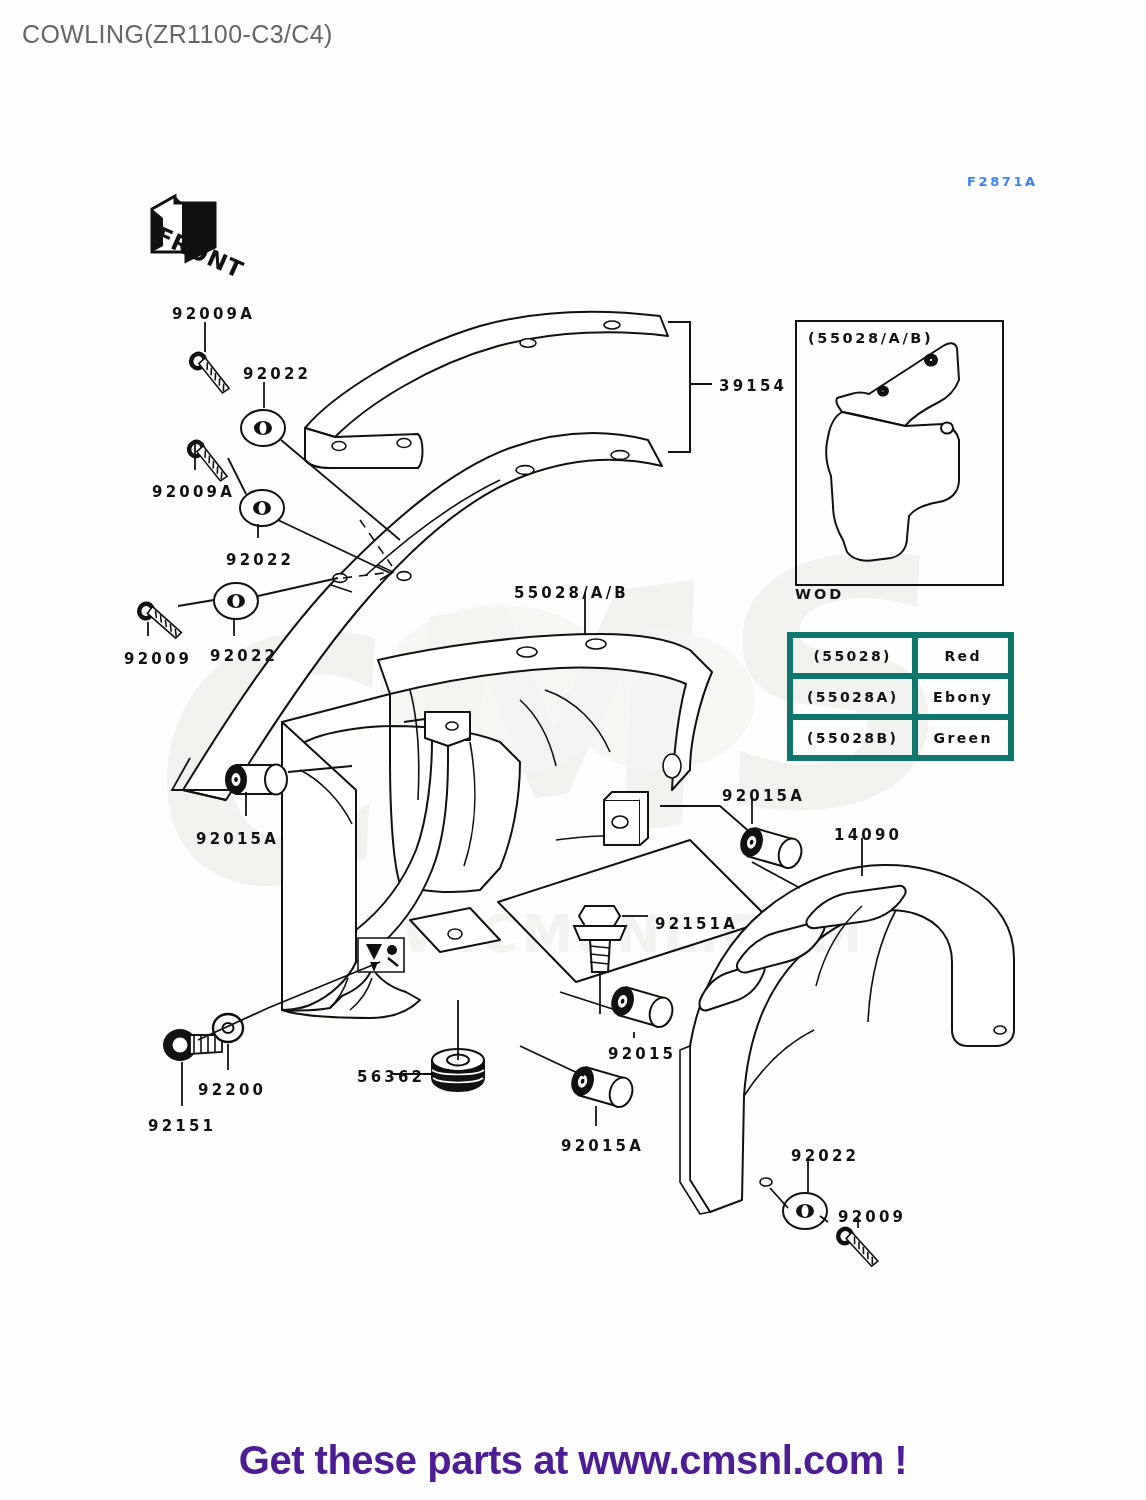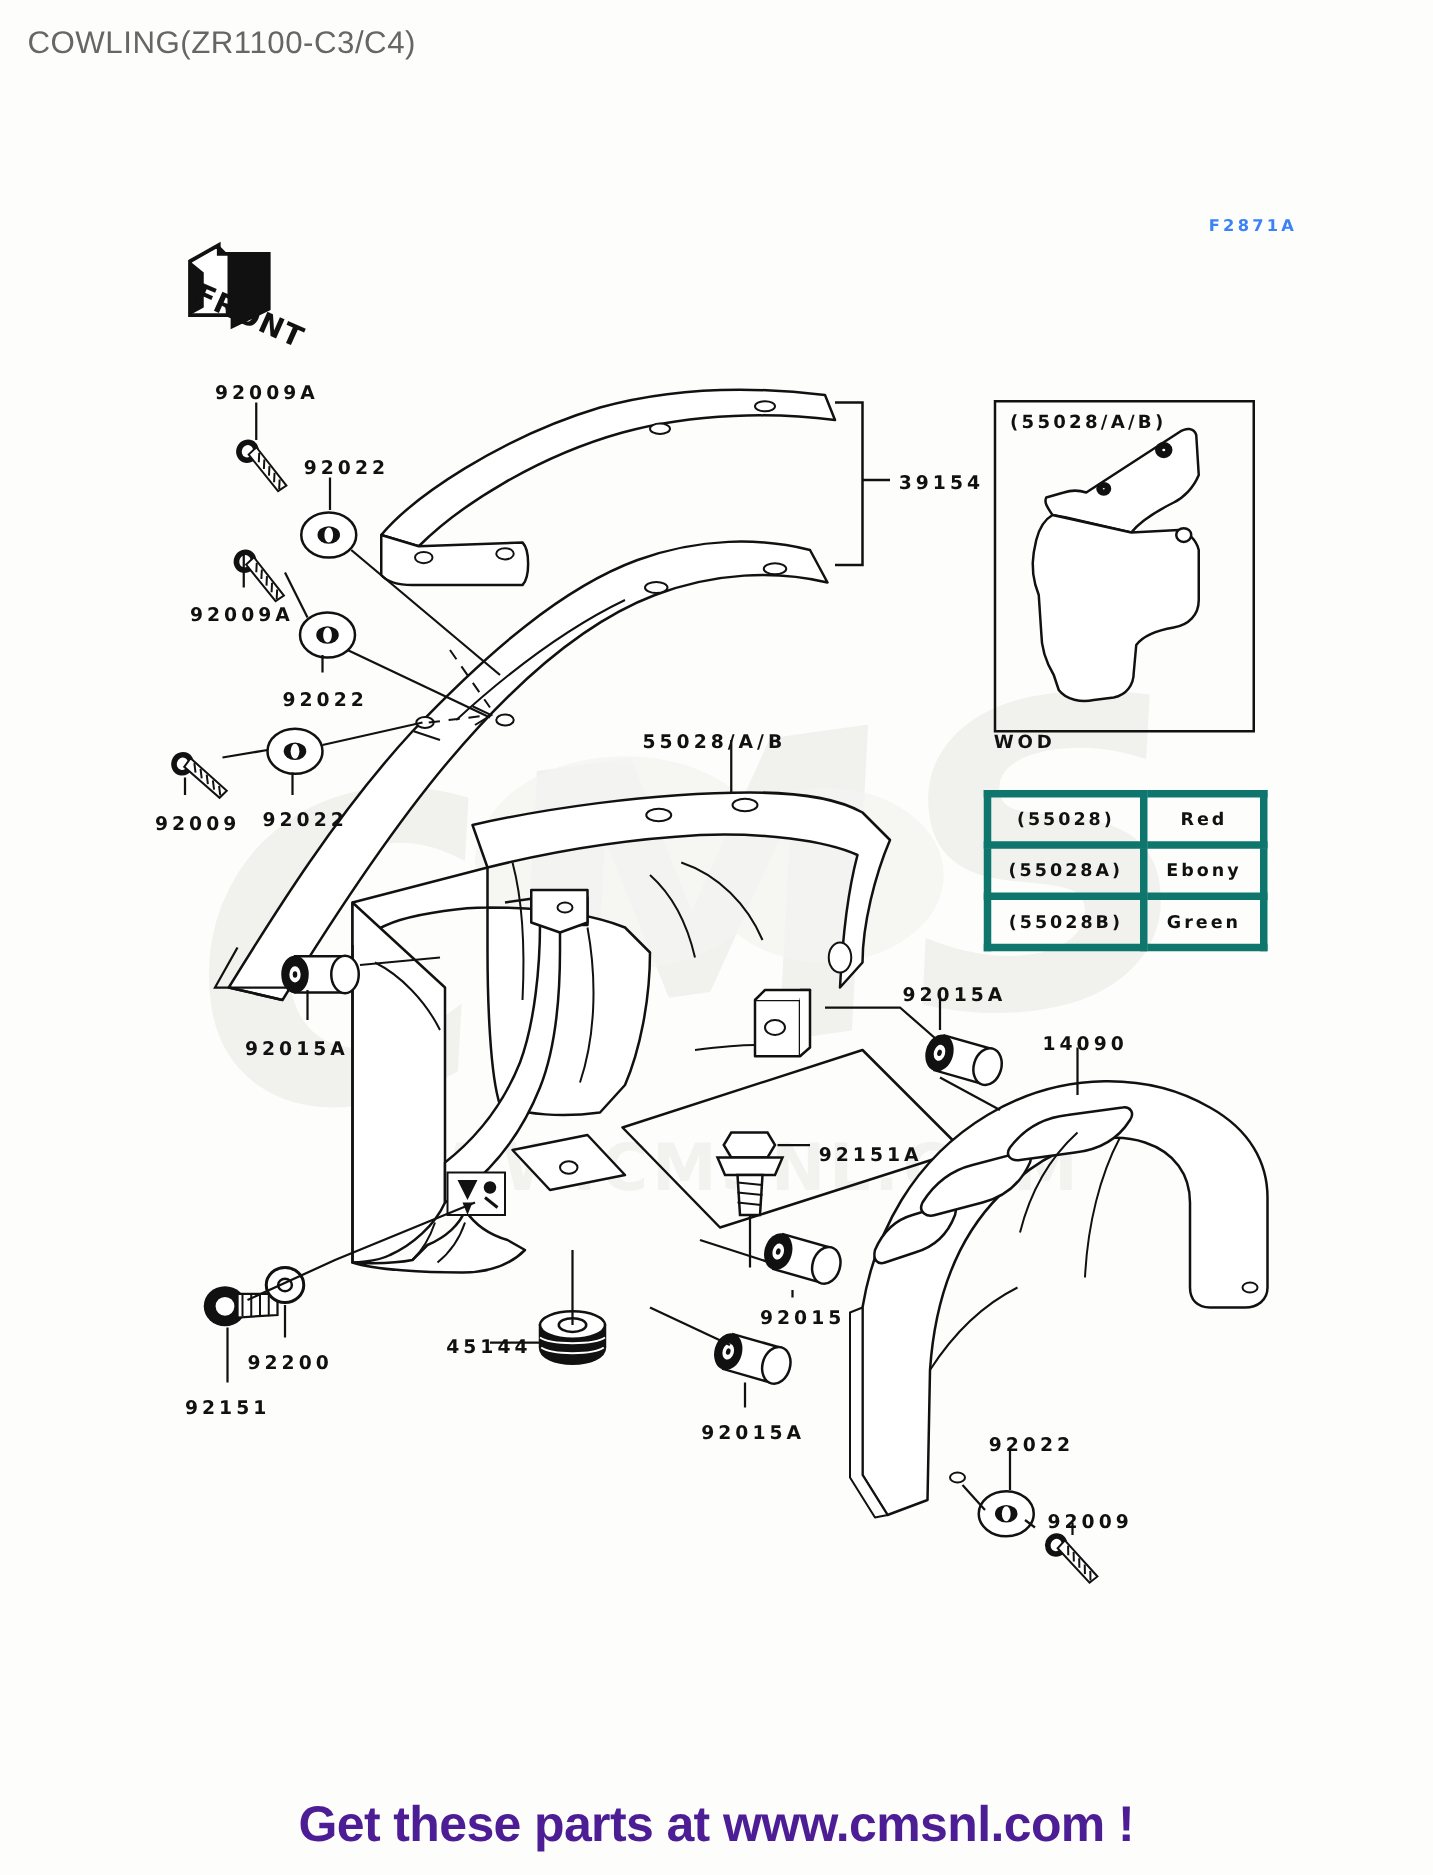--- a/index.html
+++ b/index.html
@@ -401,21 +401,21 @@
   <div class="pn" style="left:152px;top:483px;">92009A</div>
   <div class="pn" style="left:226px;top:551px;">92022</div>
   <div class="pn" style="left:210px;top:647px;">92022</div>
   <div class="pn" style="left:124px;top:650px;">92009</div>
   <div class="pn" style="left:514px;top:584px;">55028/A/B</div>
   <div class="pn" style="left:196px;top:830px;">92015A</div>
   <div class="pn" style="left:722px;top:787px;">92015A</div>
   <div class="pn" style="left:834px;top:826px;">14090</div>
   <div class="pn" style="left:655px;top:915px;">92151A</div>
   <div class="pn" style="left:608px;top:1045px;">92015</div>
-  <div class="pn" style="left:357px;top:1068px;">45144</div>
+  <div class="pn" style="left:357px;top:1068px;">56362</div>
   <div class="pn" style="left:198px;top:1081px;">92200</div>
   <div class="pn" style="left:148px;top:1117px;">92151</div>
   <div class="pn" style="left:561px;top:1137px;">92015A</div>
   <div class="pn" style="left:791px;top:1147px;">92022</div>
   <div class="pn" style="left:838px;top:1208px;">92009</div>
 
   <div class="inset"></div>
   <div class="inset-label">(55028/A/B)</div>
   <svg style="position:absolute;left:795px;top:320px;width:205px;height:262px;pointer-events:none;" viewBox="0 0 205 262">
     <g fill="#fff" stroke="#111" stroke-width="2" stroke-linejoin="round">

